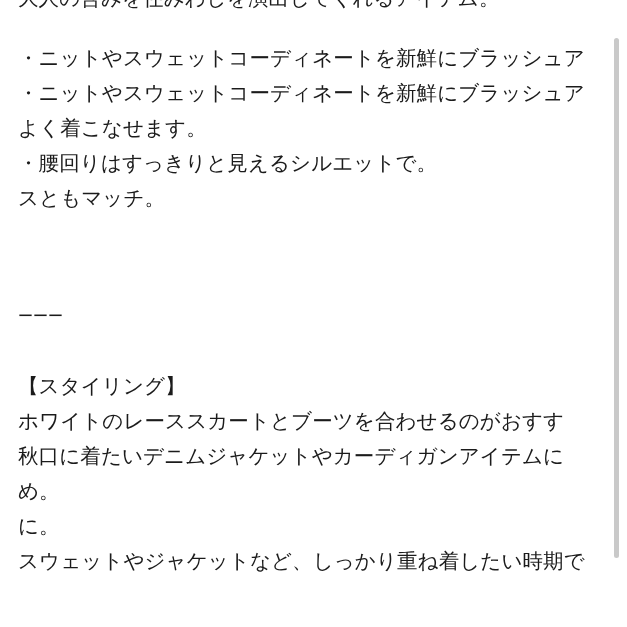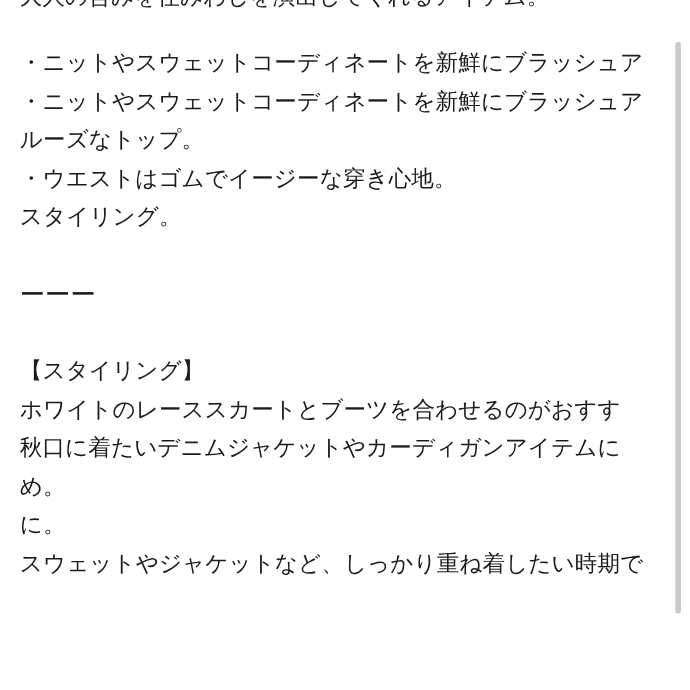--- a/index.html
+++ b/index.html
@@ -55,23 +55,24 @@
   }
 
   .blank {
     height: 35px;
   }
   .blank.small {
     height: 26px;
   }
 
   .dashes {
-    font-size: 23px;
+    font-size: 15px;
     line-height: 35px;
     letter-spacing: 0px;
+    margin-top: 48px;
   }
 
   
   .scrollbar-track {
     position: absolute;
     right: 4px;
     top: 0;
     width: 6px;
     height: 627px;
     background: transparent;
@@ -94,23 +95,23 @@
   <div class="content">
 
     <div class="line clipped-top">
       <span>大人の含みを住みわしを演出してくれるアイテム。</span>
     </div>
 
     <div class="blank small"></div>
 
     <div class="line">・ニットやスウェットコーディネートを新鮮にブラッシュア</div>
     <div class="line">・ニットやスウェットコーディネートを新鮮にブラッシュア</div>
-    <div class="line">ルーズなトップ。</div>
-    <div class="line">・ウエストはゴムでイージーな穿き心地。</div>
-    <div class="line">スタイリング。</div>
+    <div class="line">よく着こなせます。</div>
+    <div class="line">・腰回りはすっきりと見えるシルエットで。</div>
+    <div class="line">スともマッチ。</div>
 
     <div class="blank"></div>
 
     <div class="line dashes">ーーー</div>
 
     <div class="blank"></div>
 
     <div class="line">【スタイリング】</div>
 
     <div class="line">ホワイトのレーススカートとブーツを合わせるのがおすす</div>

